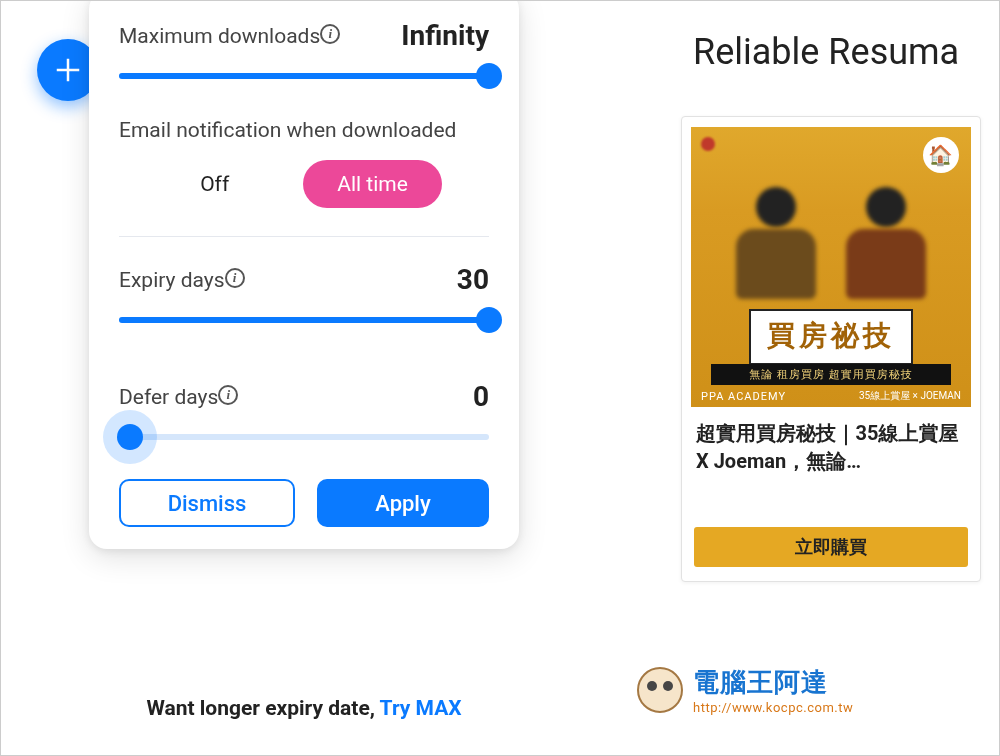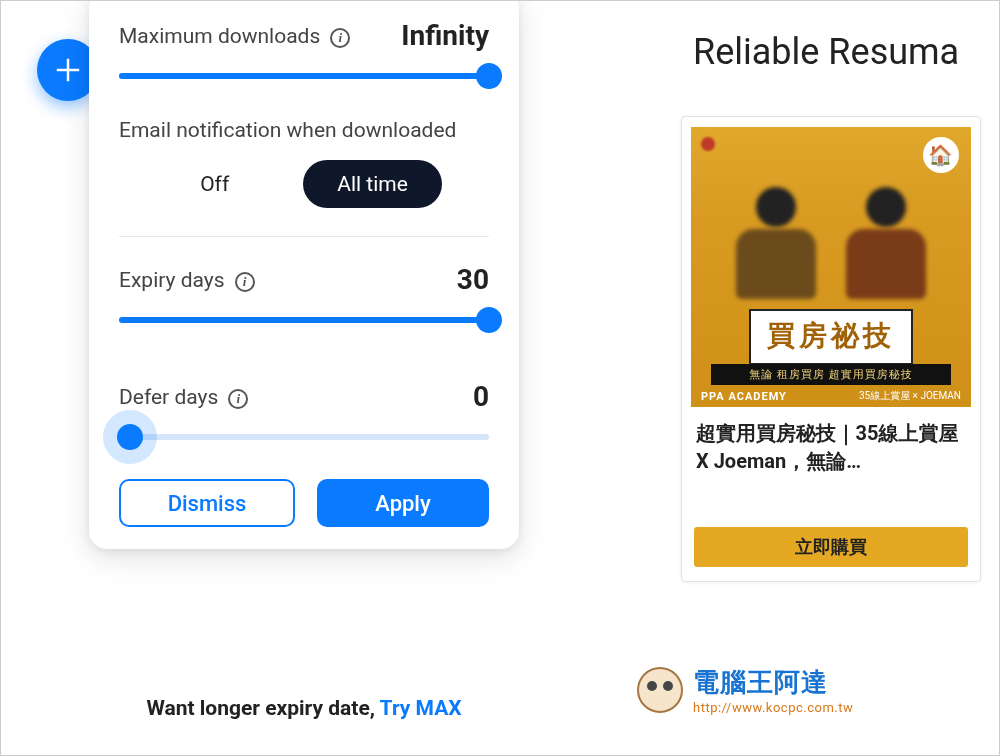--- a/index.html
+++ b/index.html
@@ -43,22 +43,21 @@
   .setting-row {
     display: flex;
     align-items: center;
     justify-content: space-between;
     margin-bottom: 6px;
   }
   .setting-label {
     font-size: 21px;
     color: #444;
     display: flex;
-    align-items: flex-end;
-    gap: 10px;
+    align-items: flex-start;
   }
   .setting-value {
     font-size: 28px;
     font-weight: 700;
     color: #222;
   }
   .info-icon {
     display: inline-flex;
     width: 20px;
     height: 20px;
@@ -125,21 +124,21 @@
     margin-bottom: 28px;
   }
   .toggle-opt {
     font-size: 21px;
     font-weight: 400;
     color: #222;
     padding: 12px 34px;
     border-radius: 28px;
   }
   .toggle-opt.active {
-    background: #0f172a;
+    background: #ec4899;
     color: #fff;
   }
 
   .button-row {
     display: flex;
     gap: 22px;
     margin-top: 6px;
   }
   .btn {
     flex: 1;
@@ -232,21 +231,21 @@
     bottom: 22px;
     left: 20px; right: 20px;
     background: #111;
     color: #f2d37a;
     font-size: 11px;
     text-align: center;
     padding: 3px 4px;
     letter-spacing: 1px;
   }
   .ad-ppa {
-    position: absolute; bottom: 4px; left: 10px; color: #fff; font-size: 11px; font-weight:700; letter-spacing:1px;
+    position: absolute; bottom: 4px; left: 10px; color: #fff; font-size: 11px; font-weight:400; letter-spacing:1px;
   }
   .ad-joeman {
     position: absolute; bottom: 4px; right: 10px; color: #fff; font-size: 10px;
   }
   .ad-title {
     padding: 12px 14px 4px 14px;
     font-size: 20px;
     font-weight: 700;
     color: #222;
     line-height: 1.4;

